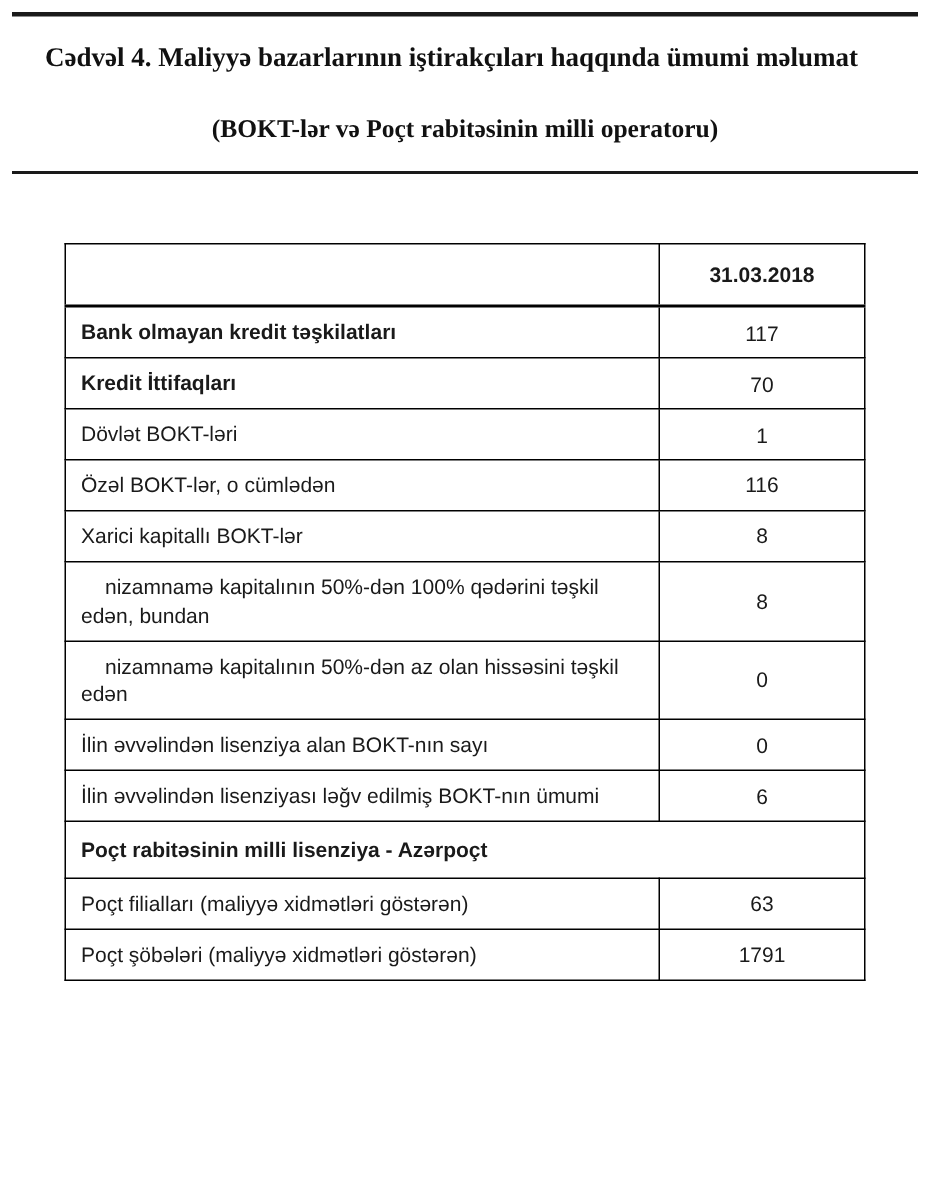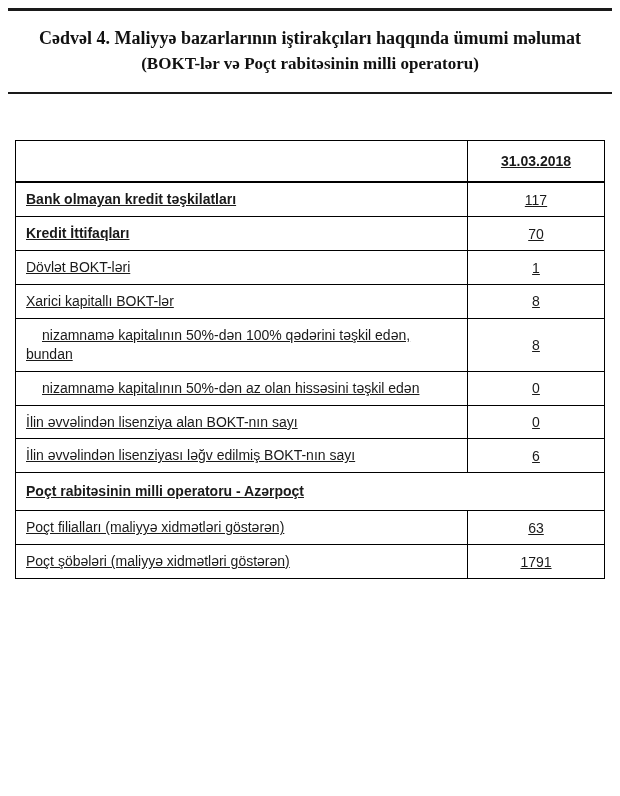--- a/index.html
+++ b/index.html
@@ -26,42 +26,41 @@
   }
   .rule-mid {
     border-top: 2px solid #1a1a1a;
     margin-top: 16px;
   }
   .doc-title {
     font-family: "Liberation Serif", serif;
     font-weight: bold;
     font-size: 18px;
     line-height: 1.5;
-    text-align: center;
+    text-align: left;
     max-width: 560px;
     margin: 14px auto 0 auto;
     color: #111111;
   }
   .doc-subtitle {
     font-family: "Liberation Serif", serif;
     font-weight: bold;
     font-size: 17px;
     line-height: 1.4;
     text-align: center;
-    margin: 0 auto 0 auto;
+    margin: 22px auto 0 auto;
     color: #111111;
   }
   table.data-table {
     border-collapse: collapse;
-    width: 590px;
+    width: 534px;
     margin: 46px auto 0 auto;
     font-size: 14px;
     color: #1a1a1a;
     table-layout: fixed;
-    text-decoration: underline;
   }
   table.data-table th,
   table.data-table td {
     border: 1px solid #000000;
     vertical-align: middle;
   }
   table.data-table thead th {
     border-bottom: 2px solid #000000;
     height: 42px;
     padding: 10px;
@@ -112,41 +111,45 @@
         </tr>
         <tr>
           <td class="label-cell bold">Kredit İttifaqları</td>
           <td class="value-cell">70</td>
         </tr>
         <tr>
           <td class="label-cell">Dövlət BOKT-ləri</td>
           <td class="value-cell">1</td>
         </tr>
         <tr>
+          <td class="label-cell">Özəl BOKT-lər, o cümlədən</td>
+          <td class="value-cell">116</td>
+        </tr>
+        <tr>
           <td class="label-cell">Xarici kapitallı BOKT-lər</td>
           <td class="value-cell">8</td>
         </tr>
         <tr>
           <td class="label-cell indent">nizamnamə kapitalının 50%-dən 100% qədərini təşkil edən, bundan</td>
           <td class="value-cell">8</td>
         </tr>
         <tr>
           <td class="label-cell indent">nizamnamə kapitalının 50%-dən az olan hissəsini  təşkil edən</td>
           <td class="value-cell">0</td>
         </tr>
         <tr>
           <td class="label-cell">İlin əvvəlindən lisenziya alan BOKT-nın sayı</td>
           <td class="value-cell">0</td>
         </tr>
         <tr>
-          <td class="label-cell">İlin əvvəlindən lisenziyası ləğv edilmiş BOKT-nın sayı</td>
+          <td class="label-cell">İlin əvvəlindən lisenziyası ləğv edilmiş BOKT-nın ümumi</td>
           <td class="value-cell">6</td>
         </tr>
         <tr class="section-row">
-          <td class="label-cell bold" colspan="2">Poçt rabitəsinin milli operatoru - Azərpoçt</td>
+          <td class="label-cell bold" colspan="2">Poçt rabitəsinin milli lisenziya - Azərpoçt</td>
         </tr>
         <tr>
           <td class="label-cell">Poçt filialları (maliyyə xidmətləri göstərən)</td>
           <td class="value-cell">63</td>
         </tr>
         <tr>
           <td class="label-cell">Poçt şöbələri (maliyyə xidmətləri göstərən)</td>
           <td class="value-cell">1791</td>
         </tr>
       </tbody>

